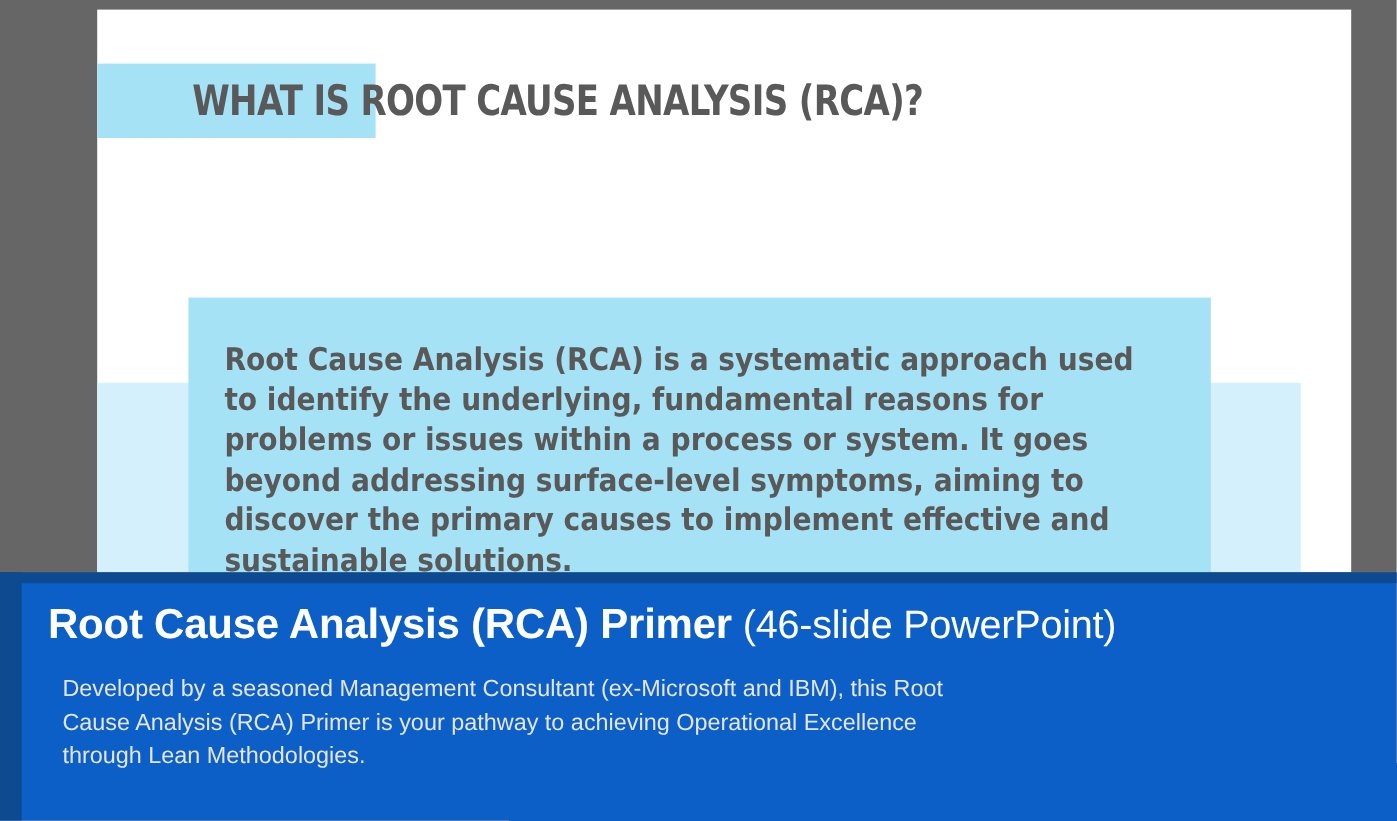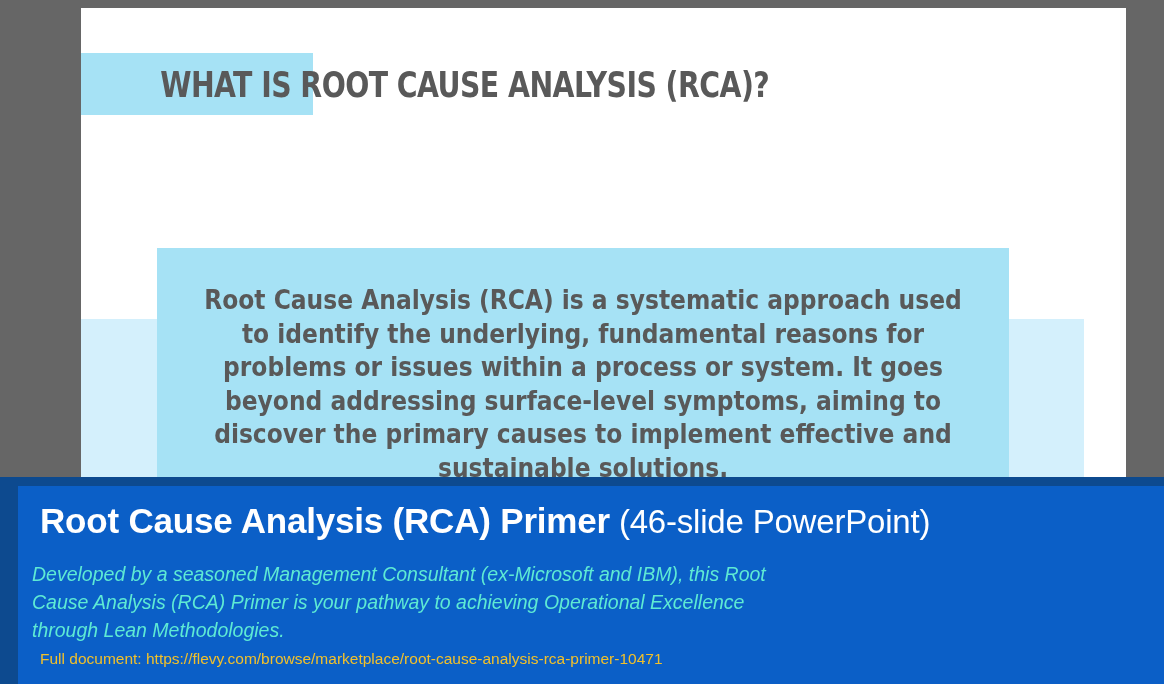--- a/index.html
+++ b/index.html
@@ -76,21 +76,20 @@
   
   .callout {
     position: absolute;
     left: 76px;
     top: 240px;
     width: 852px;
     height: 229px;
     background: #a6e2f5;
     box-sizing: border-box;
     padding: 36px 30px 0 30px;
-    text-align: center;
   }
   .callout-text {
     font-family: "DejaVu Sans Condensed", "Liberation Sans Narrow", "Liberation Sans", sans-serif;
     font-weight: 700;
     font-size: 26px;
     line-height: 33.5px;
     color: #595959;
     margin: 0;
   }
 
@@ -133,28 +132,27 @@
     letter-spacing: -0.2px;
   }
   .banner-title .b-light {
     font-size: 33px;
     font-weight: 400;
     letter-spacing: -0.2px;
   }
 
   .banner-desc {
     position: absolute;
-    left: 32px;
+    left: 52px;
     top: 83px;
     width: 760px;
-    color: #5eead4;
+    color: #e5e5e5;
     font-size: 19.5px;
     line-height: 28px;
     font-weight: 400;
-    font-style: italic;
   }
 
   .banner-url {
     position: absolute;
     left: 40px;
     top: 173px;
     color: #f2c02a;
     font-size: 15.5px;
     font-weight: 400;
     white-space: nowrap;
@@ -182,17 +180,16 @@
   <div class="banner">
     <div class="banner-edge-top"></div>
     <div class="banner-edge-left"></div>
 
     <div class="banner-title">
       <span class="b-strong">Root Cause Analysis (RCA) Primer</span><span class="b-light"> </span><span class="b-light">(46-slide PowerPoint)</span>
     </div>
 
     <div class="banner-desc">Developed by a seasoned Management Consultant (ex-Microsoft and IBM), this Root Cause Analysis (RCA) Primer is your pathway to achieving Operational Excellence through Lean Methodologies.</div>
 
-    <div class="banner-url">Full document: https://flevy.com/browse/marketplace/root-cause-analysis-rca-primer-10471</div>
 
   </div>
 
 </div>
 
 </body></html>

